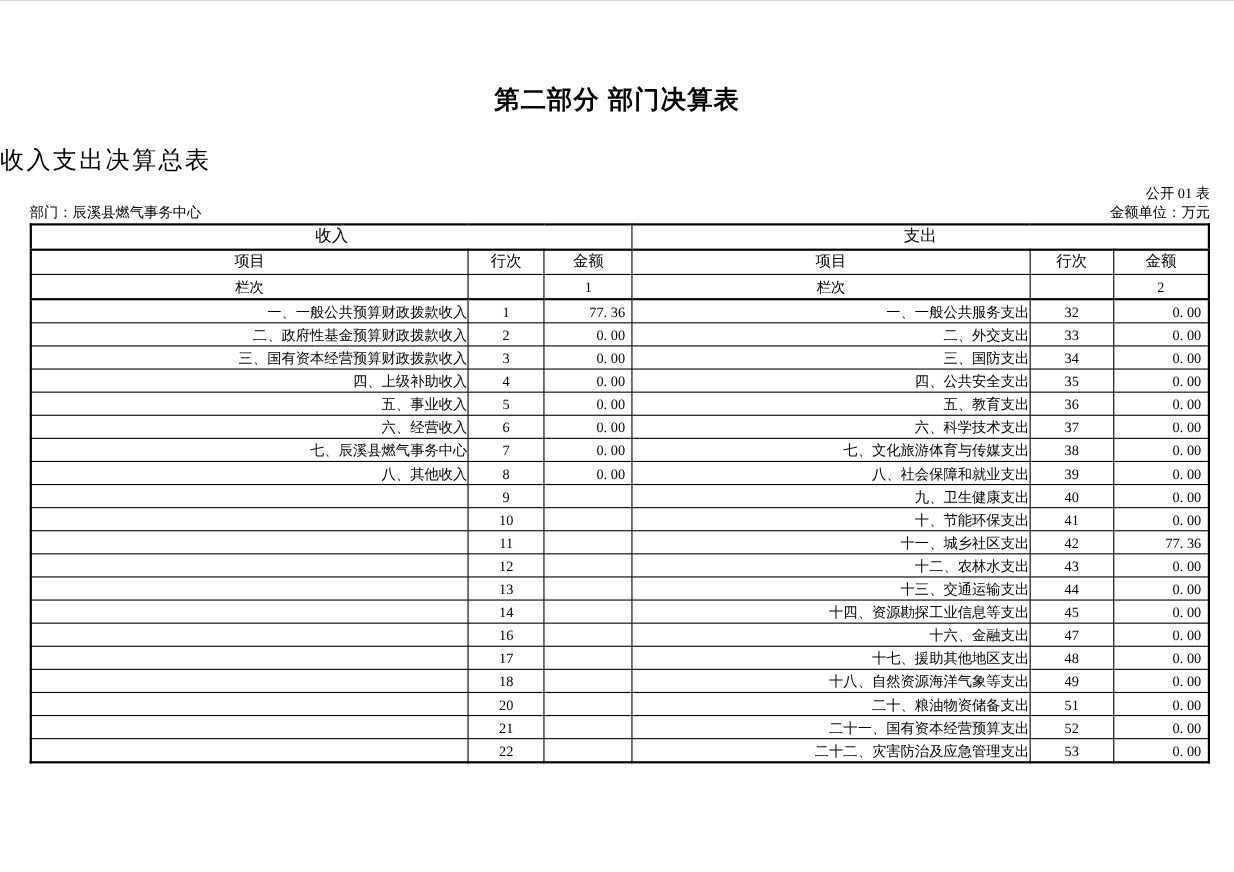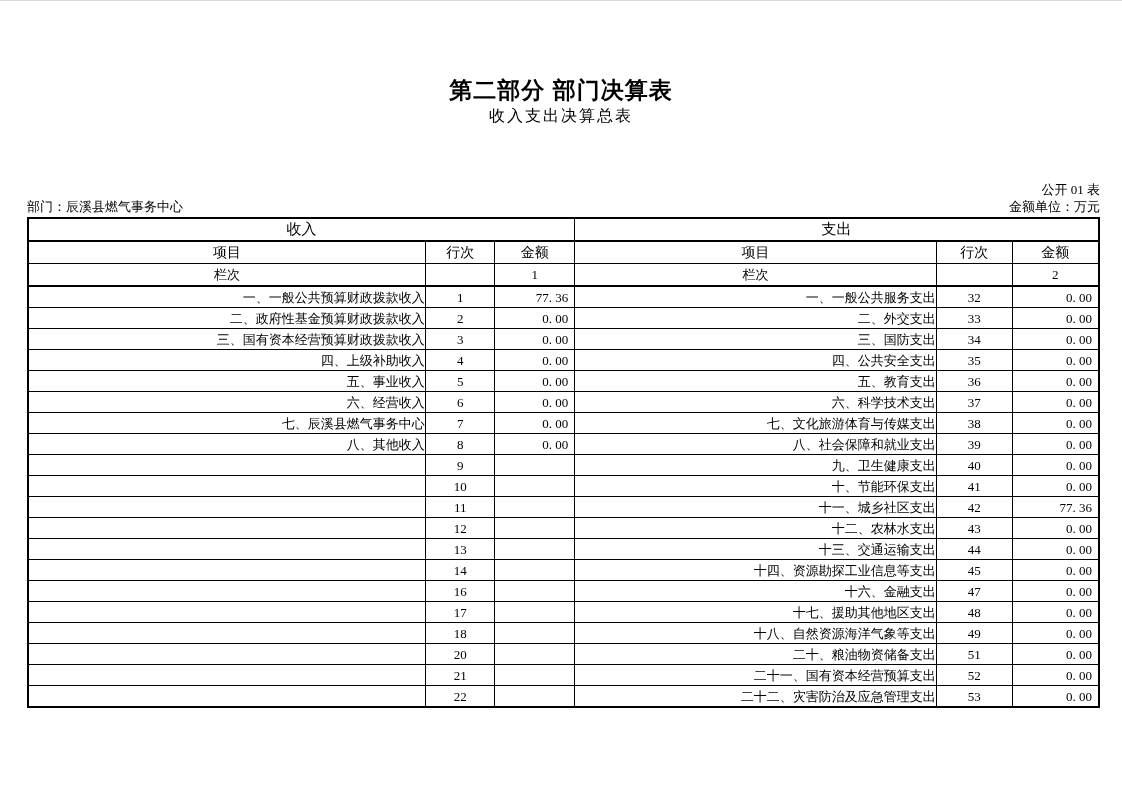--- a/index.html
+++ b/index.html
@@ -21,34 +21,34 @@
   }
   .title {
     margin-top: 74px;
     text-align: center;
     font-family: "Liberation Sans", "DejaVu Sans", sans-serif;
     font-weight: 700;
     font-size: 23px;
     letter-spacing: 1px;
   }
   .subtitle {
-    text-align: center;
-    font-size: 16px;
+    margin-top: 25px;
+    font-size: 22px;
     letter-spacing: 2px;
   }
   .meta {
     width: 1073px;
     margin: 6px auto 2px 27px;
     display: flex;
     justify-content: space-between;
     align-items: flex-end;
     font-size: 13px;
     line-height: 17px;
   }
-  .meta-right { text-align: right; margin-top: 48px; }
+  .meta-right { text-align: right; }
   .acct-table {
     margin-left: 27px;
     width: 1073px;
     border-collapse: collapse;
     table-layout: fixed;
     border: 2px solid #000;
     font-size: 13px;
   }
   .acct-table th, .acct-table td {
     border: 1px solid #000;

